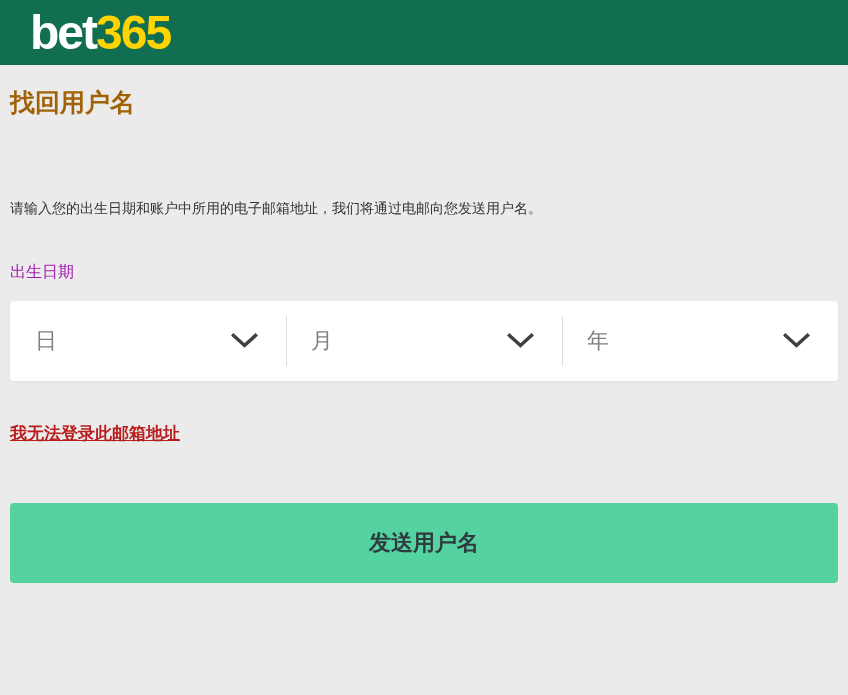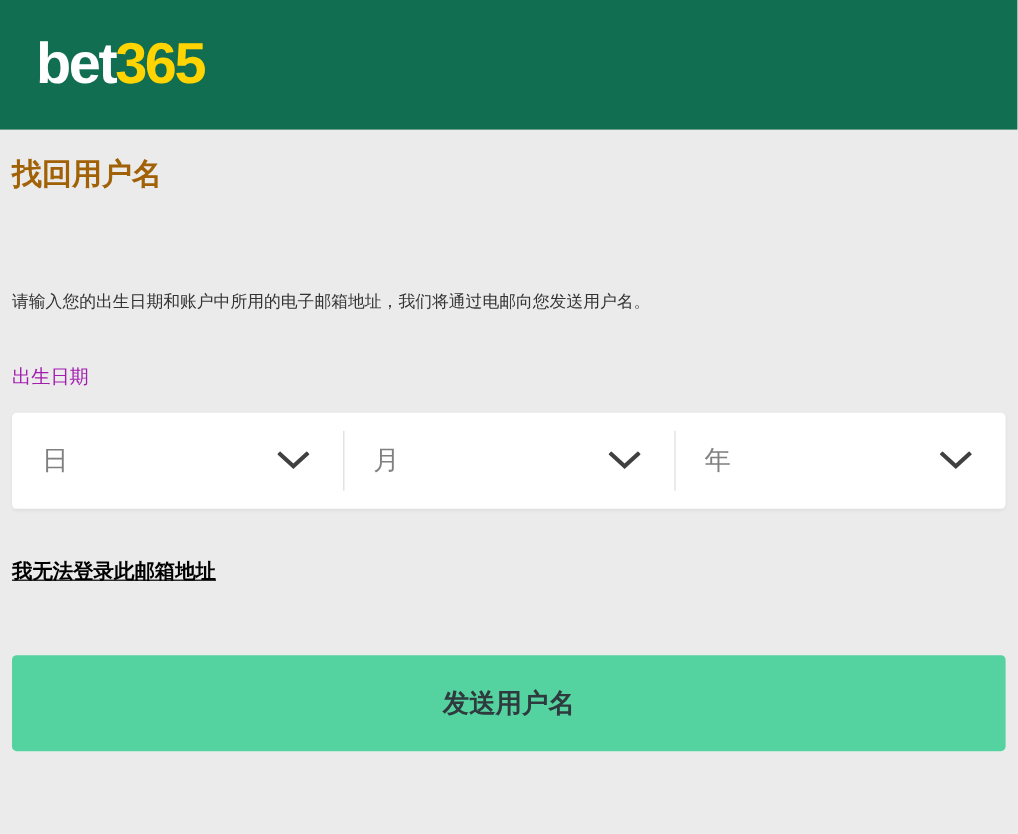--- a/index.html
+++ b/index.html
@@ -7,21 +7,21 @@
   body {
     width: 848px;
     height: 695px;
     background: #ebebeb;
     font-family: "Liberation Sans", "DejaVu Sans", sans-serif;
     overflow: hidden;
   }
 
   
   .app-header {
-    height: 108px;
+    height: 65px;
     background: #126e51;
     display: flex;
     align-items: center;
     padding-left: 30px;
     text-align: right;
   }
   .logo {
     font-size: 48px;
     font-weight: bold;
     letter-spacing: -2px;
@@ -108,21 +108,21 @@
   }
   .email-input::placeholder { color: #8a8a8a; opacity: 1; }
 
   
   .email-help-link {
     display: inline-block;
     margin-top: 42px;
     font-size: 17px;
     line-height: 22px;
     font-weight: bold;
-    color: #000000;
+    color: #b91c1c;
     text-decoration: underline;
     cursor: pointer;
     font-family: Liberation Serif, serif;
   }
 
   
   .send-button {
     display: block;
     margin-top: 58px;
     width: 100%;

